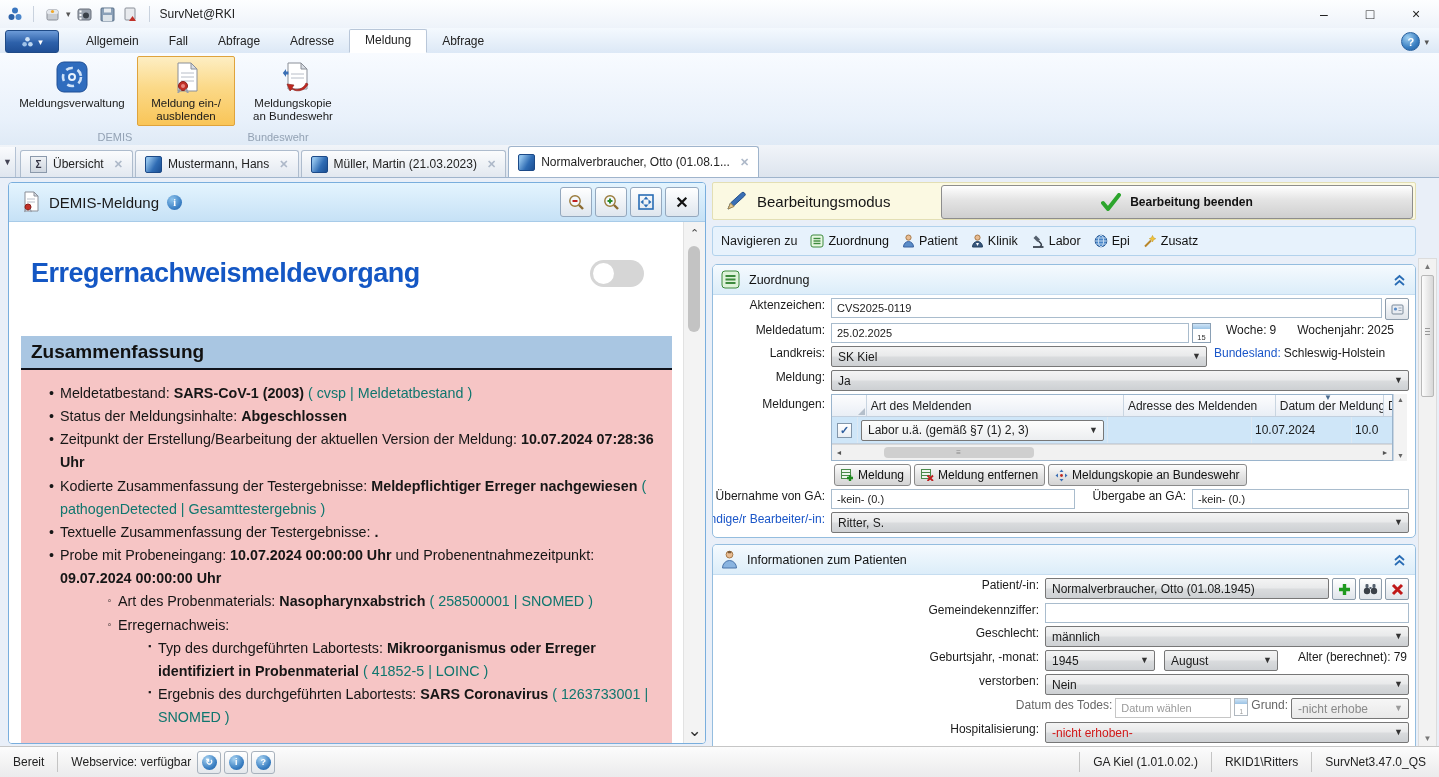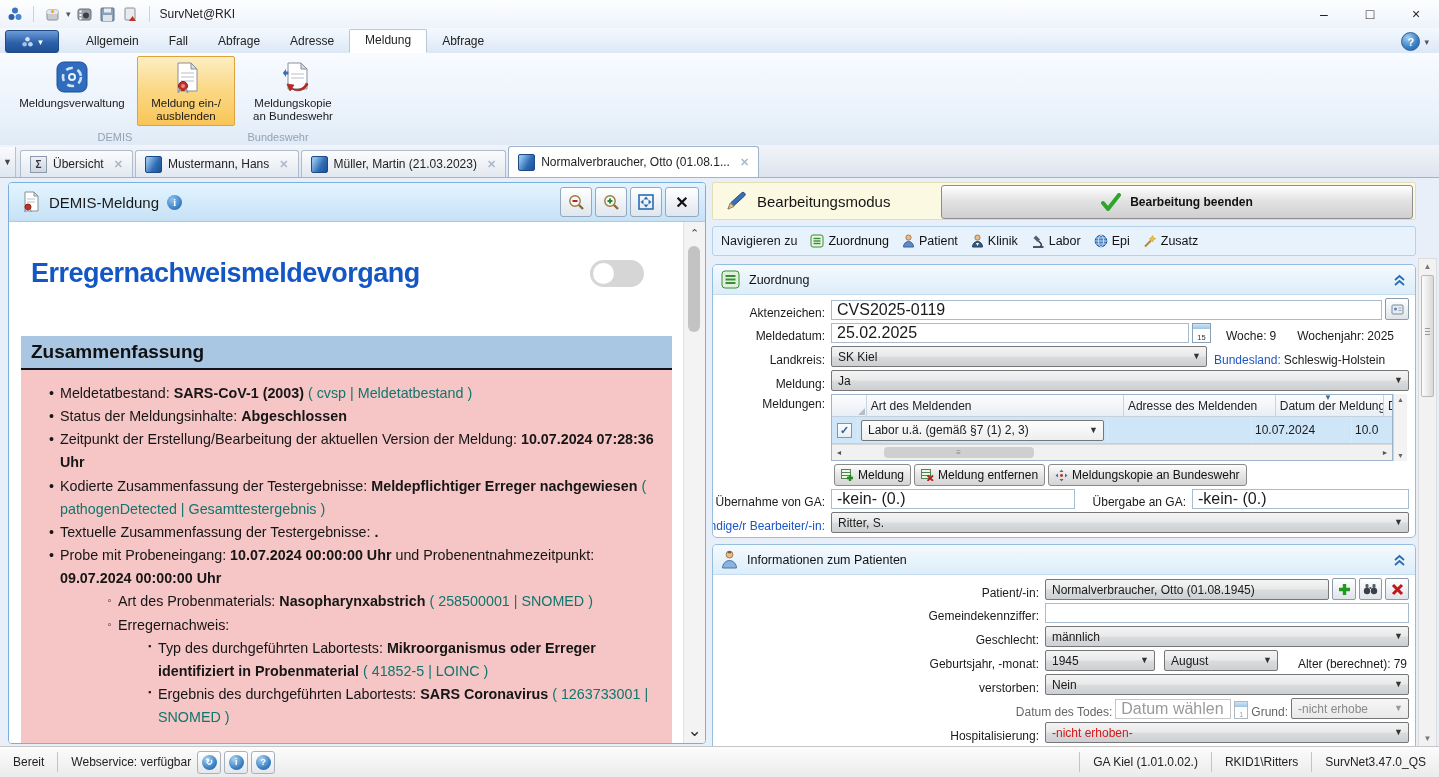--- a/index.html
+++ b/index.html
@@ -96,27 +96,27 @@
           border-radius:3px;box-sizing:border-box;display:flex;align-items:center;gap:13px;padding-left:8px;font-size:12.5px}
   .nav-item{display:flex;align-items:center;gap:4px;color:#111}
   
   .section{position:absolute;left:712px;width:704px;background:#fff;border:1px solid #94bddf;border-radius:5px;
            box-sizing:border-box;overflow:hidden}
   #sec-zuordnung{top:264px;height:274px}
   #sec-patient{top:544px;height:203px;border-bottom:none;border-radius:5px 5px 0 0}
   .sec-header{height:29px;background:linear-gradient(#f5fafe,#dcedf9);border-bottom:1px solid #c6ddf0;
               display:flex;align-items:center;gap:9px;padding:0 8px;font-size:12.5px;color:#111}
   .collapse{margin-left:auto;color:#2a6db5}
-  .frow{display:flex;align-items:flex-end;margin:3px 6px 3px 0;gap:3px}
+  .frow{display:flex;align-items:flex-start;margin:3px 6px 3px 0;gap:3px}
   .flabel{flex:none;text-align:right;padding-right:3px;color:#1a1a1a}
   .zsec .flabel{width:112px}
   .psec .flabel{width:326px}
   .blue-label{color:#1a56c8}
   .gray-label{color:#666}
-  .tbox{height:18px;border:1px solid #a9bccd;background:#fff;display:flex;align-items:center;padding:0 5px;font-size:16px}
+  .tbox{height:18px;border:1px solid #a9bccd;background:#fff;display:flex;align-items:center;padding:0 5px;font-size:11px}
   .combo{height:19px;border:1px solid #777;border-radius:2px;position:relative;display:flex;align-items:center;
          padding:0 18px 0 6px;font-size:12px;background:linear-gradient(#f4f4f4,#e9eaeb 45%,#d9dbdd 55%,#cdd0d3);white-space:nowrap;overflow:hidden}
   .combo .drop{position:absolute;right:5px;top:4px;font-size:9px;color:#333}
   .combo.disabled{color:#8a8a8a;background:linear-gradient(#f6f6f6,#e9e9e9)}
   .combo.disabled .drop{color:#9a9a9a}
   .red-val{color:#d01818}
   .cal{flex:none;width:17px;height:18px;border:1px solid #8aa0b5;background:#fff;font-size:7.5px;color:#333;
        display:flex;align-items:flex-end;justify-content:center;position:relative}
   .cal::before{content:"";position:absolute;top:0;left:0;right:0;height:5px;background:linear-gradient(#cfe4f6,#9cc4e6)}
   .icon-btn{width:22px;height:20px;border:1px solid #8d9cab;border-radius:2px;background:linear-gradient(#fff,#dfe4ea);

